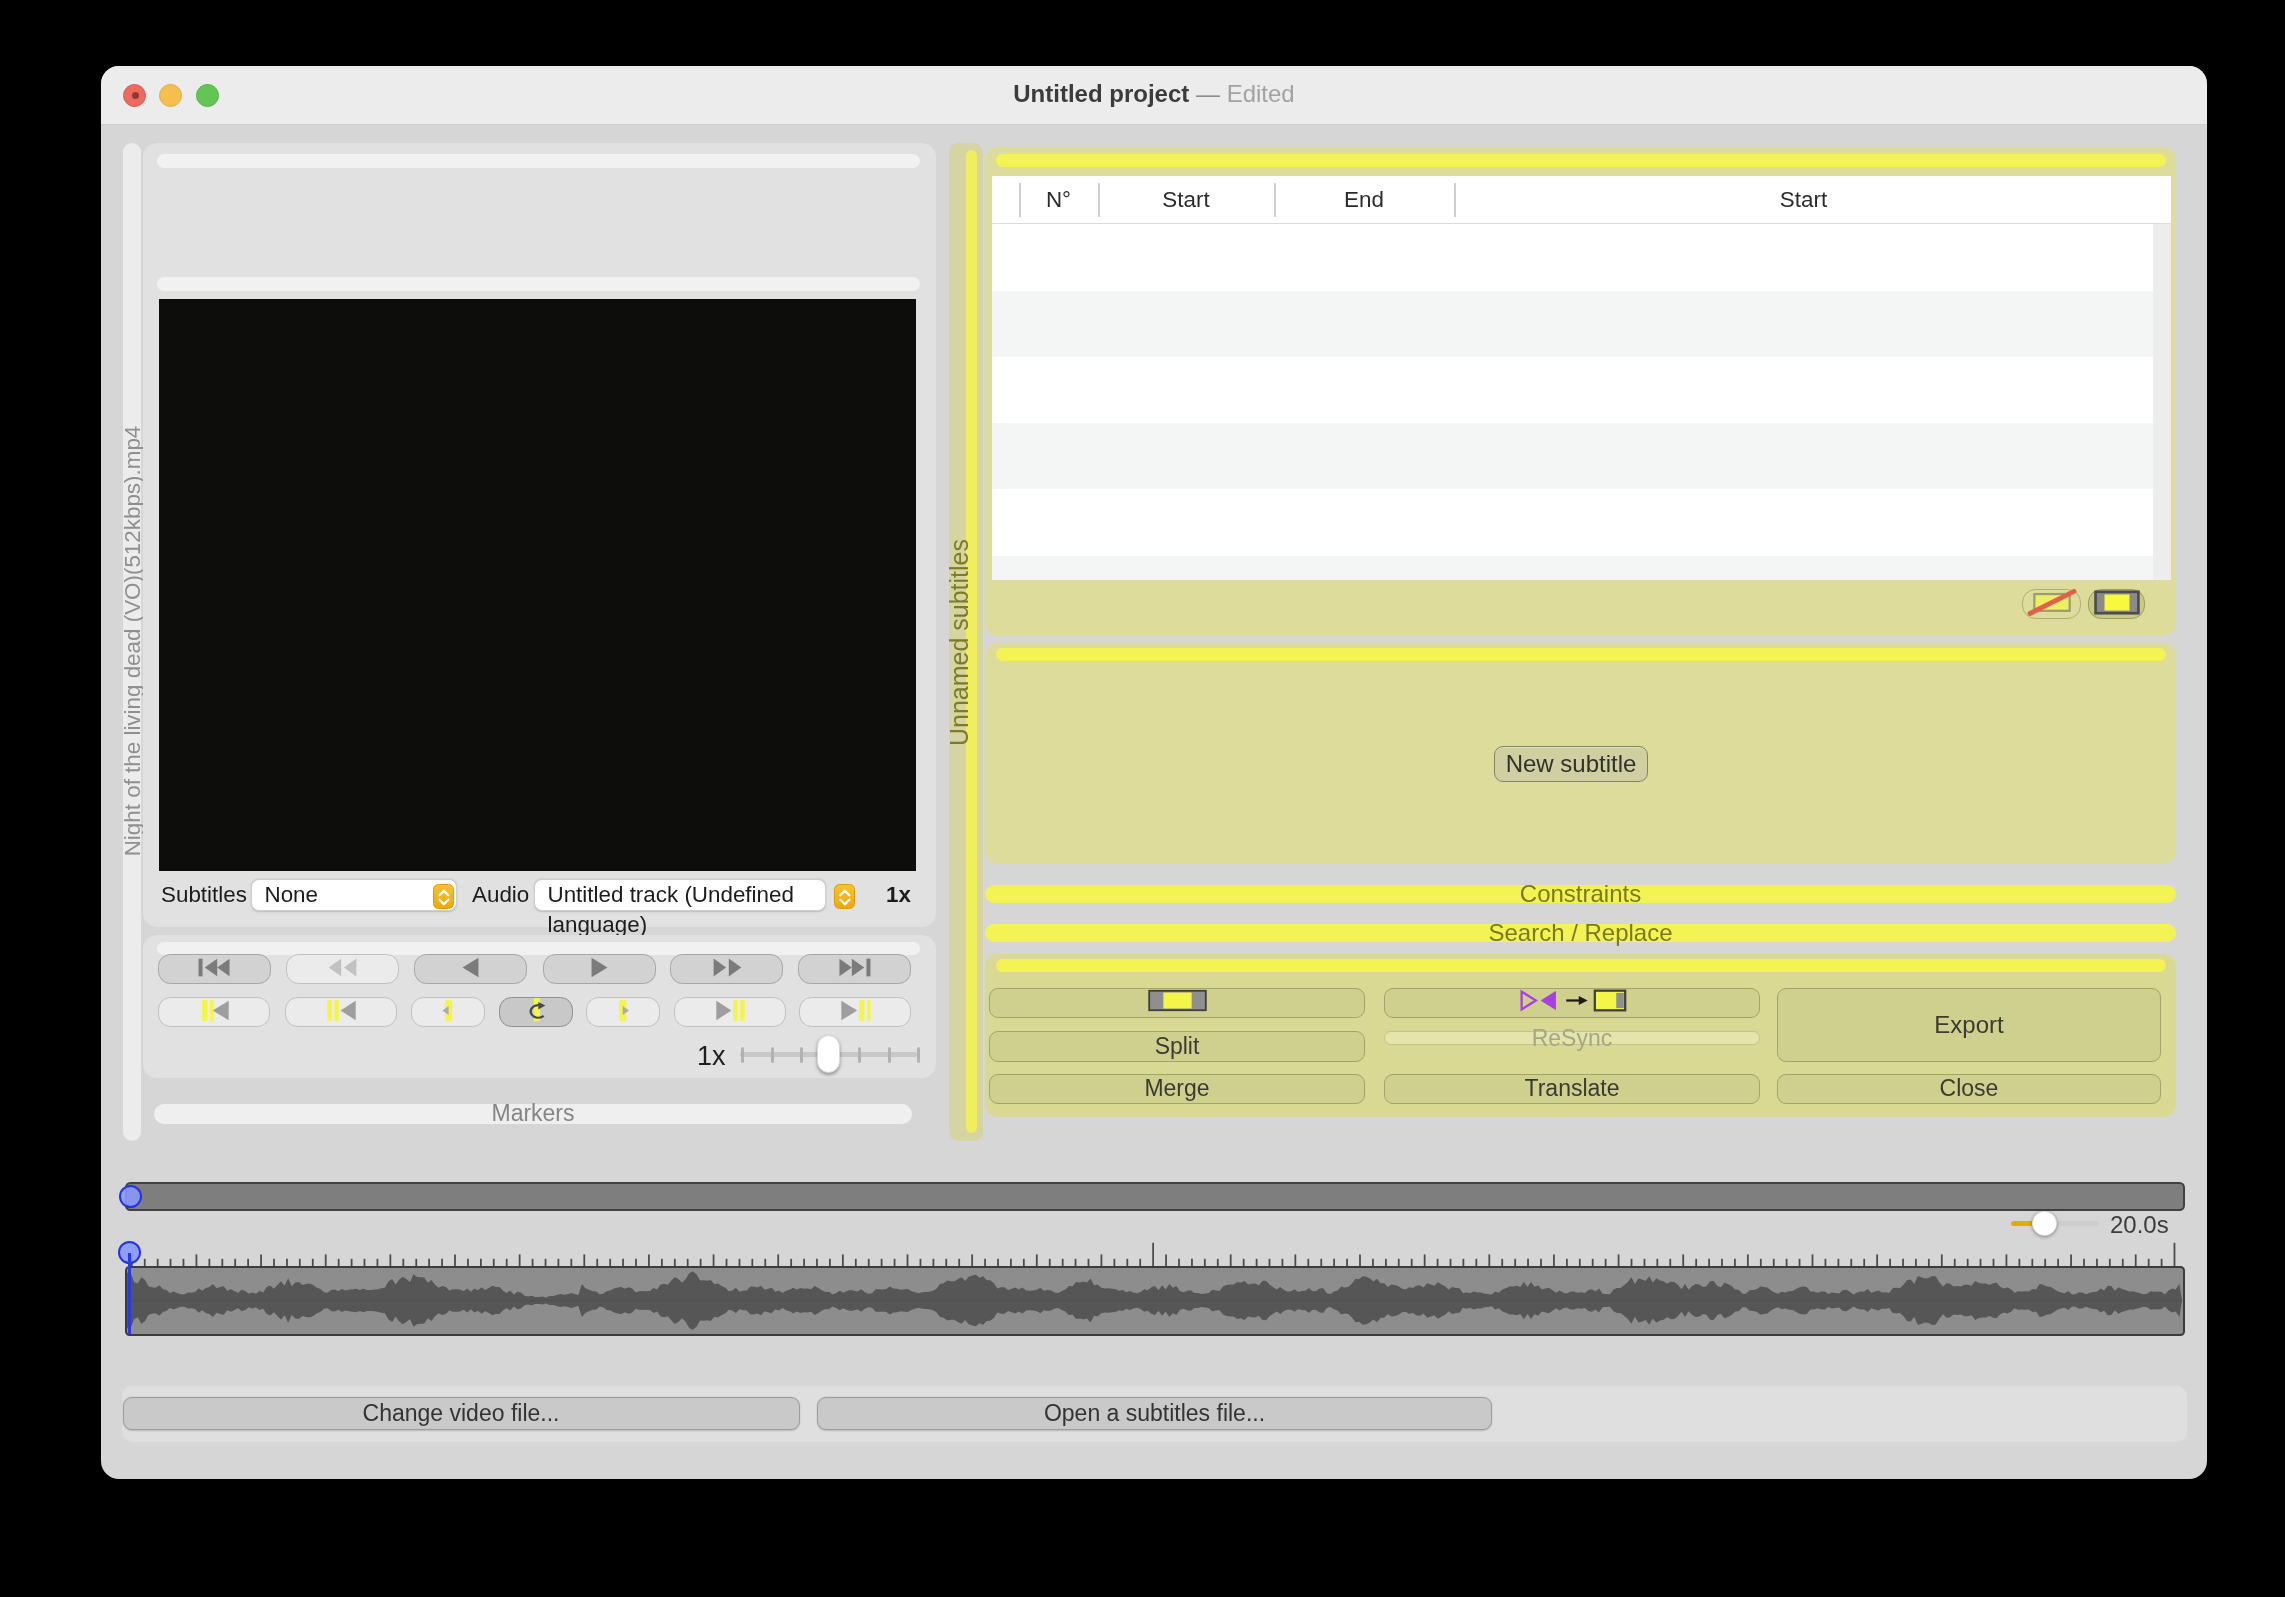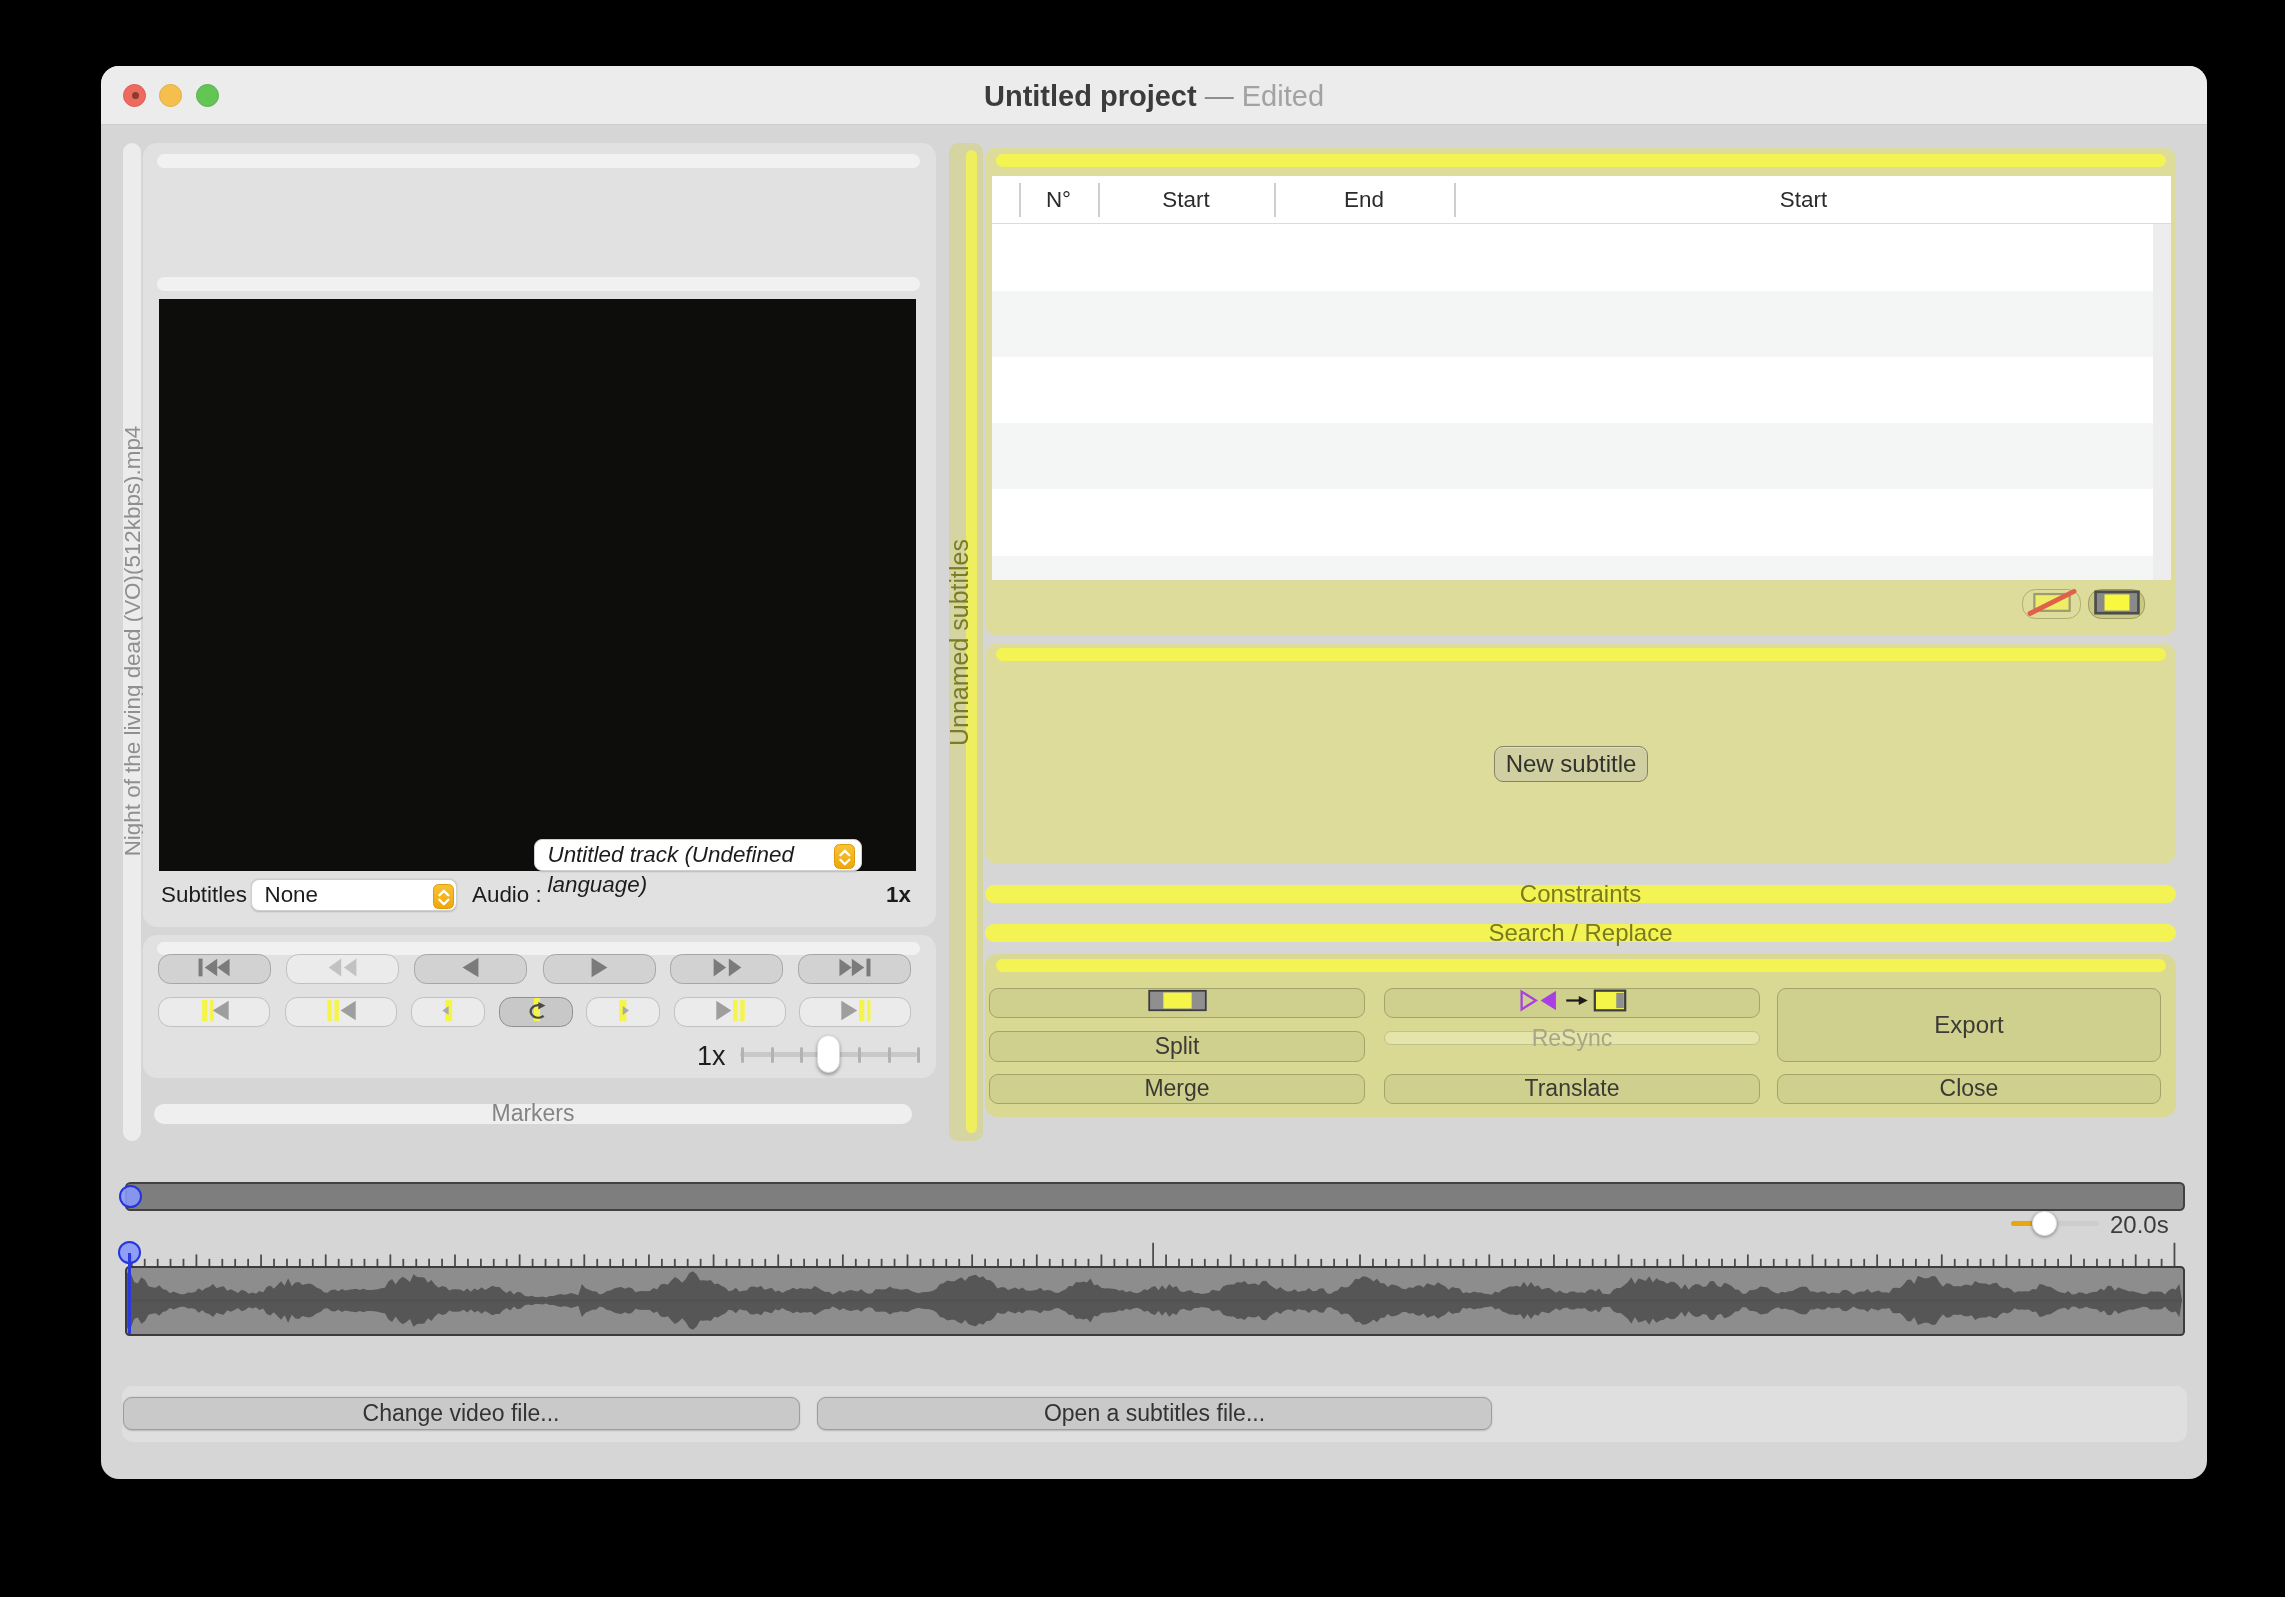--- a/index.html
+++ b/index.html
@@ -11,21 +11,21 @@
   }
   .titlebar {
     position:absolute; left:0; top:0; width:100%; height:59px;
     background:#ececec; border-bottom:1.8px solid #cdcdcd;
   }
   .light { position:absolute; top:18px; width:23px; height:23px; border-radius:50%; }
   .light-red   { left:22.4px;  background:#ee6a5f; border:0.9px solid #d95d52; }
   .light-red::after{ content:""; position:absolute; left:7.2px; top:7.2px; width:7.2px; height:7.2px; border-radius:50%; background:#8d3b31;}
   .light-yellow{ left:58px;  background:#f5bf4e; border:0.9px solid #e0ad42; }
   .light-green { left:95px; background:#62c554; border:0.9px solid #53b447; }
-  .win-title { position:absolute; top:14.3px; left:0; width:100%; text-align:center; font-size:29px; color:#a2a2a2; }
+  .win-title { position:absolute; top:14.3px; left:0; width:100%; text-align:center; font-size:24px; color:#a2a2a2; }
   .win-title b { color:#3b3b3b; font-weight:700; }
   .win-title .sep { color:#8e8e8e; }
 
   .panel { position:absolute; background:#e1e1e1; border-radius:14.3px; }
   .pill  { position:absolute; background:#f1f1f1; border-radius:7.2px; }
   .vbar  { position:absolute; background:#ececec; border-radius:9px; }
   .vlabel{ position:absolute; white-space:nowrap; text-align:center; transform:rotate(-90deg); }
 
   .timecode {
     position:absolute; left:42px; top:106px; width:793px; text-align:center;
@@ -131,21 +131,21 @@
   <div class="dropdown" style="left:150px; top:813px; width:206px;">
     <span>None</span>
     <span class="stepper" style="left:181px;">
       <svg width="20.6" height="25" viewBox="0 0 23 28">
           <polyline points="6,11.5 11,6.5 16,11.5" stroke="#fff" stroke-width="2.6" fill="none" stroke-linecap="round" stroke-linejoin="round"></polyline>
           <polyline points="6,16.5 11,21.5 16,16.5" stroke="#fff" stroke-width="2.6" fill="none" stroke-linecap="round" stroke-linejoin="round"></polyline>
         </svg>
     </span>
   </div>
   <div class="rowlabel" style="left:371px; top:813px;">Audio :</div>
-  <div class="dropdown" style="left:433px; top:773px; width:328px;font-style:italic;">
+  <div class="dropdown" style="left:433px; top:813px; width:292px;">
     <span>Untitled track (Undefined language)</span>
     <span class="stepper" style="left:299px;">
       <svg width="20.6" height="25" viewBox="0 0 23 28">
           <polyline points="6,11.5 11,6.5 16,11.5" stroke="#fff" stroke-width="2.6" fill="none" stroke-linecap="round" stroke-linejoin="round"></polyline>
           <polyline points="6,16.5 11,21.5 16,16.5" stroke="#fff" stroke-width="2.6" fill="none" stroke-linecap="round" stroke-linejoin="round"></polyline>
         </svg>
     </span>
   </div>
   <div class="rowlabel" style="left:785px; top:813px; font-weight:600;">1x</div>
 

